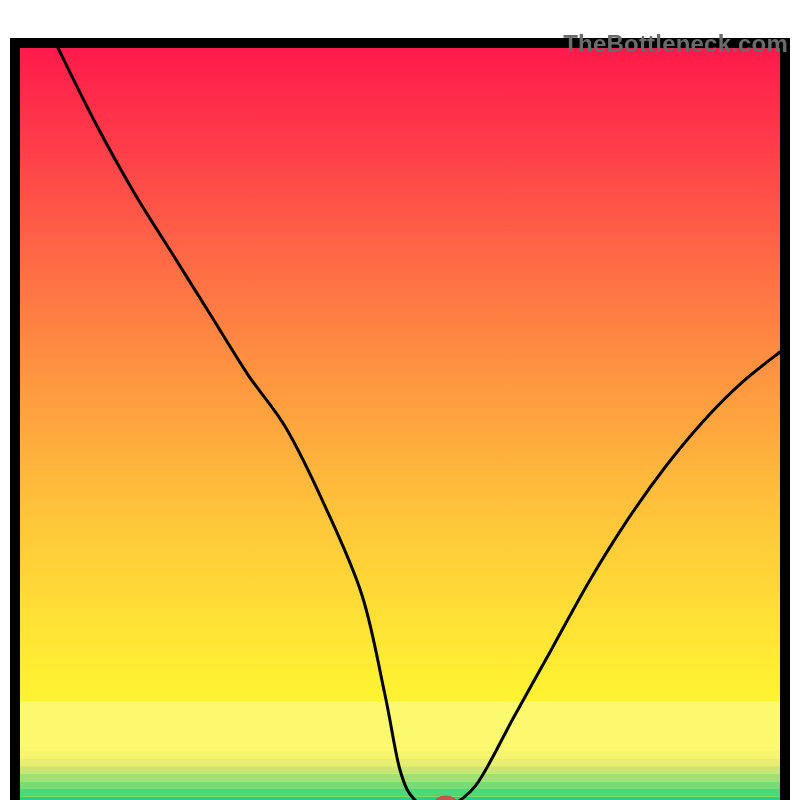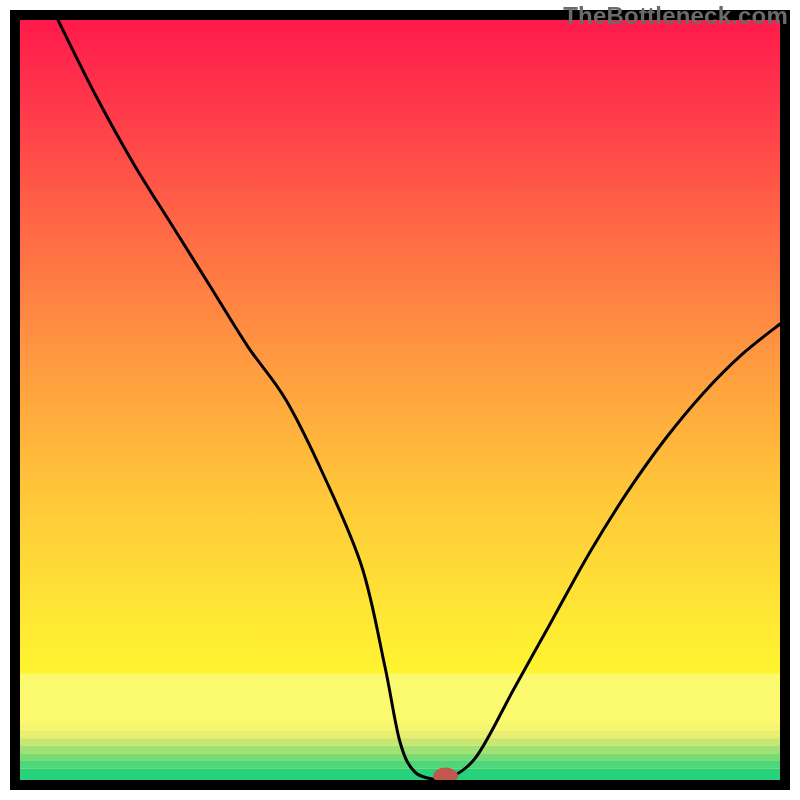--- a/index.html
+++ b/index.html
@@ -7,20 +7,21 @@
     padding: 0;
     width: 800px;
     height: 800px;
     background: #ffffff;
     font-family: Arial, Helvetica, sans-serif;
   }
   .wrap {
     position: relative;
     width: 800px;
     height: 720px;
+    margin-top: 28px;
   }
   .watermark {
     position: absolute;
     top: 2px;
     right: 12px;
     font-size: 24px;
     font-weight: 600;
     color: #6b6b6b;
     letter-spacing: 0.2px;
     z-index: 3;

